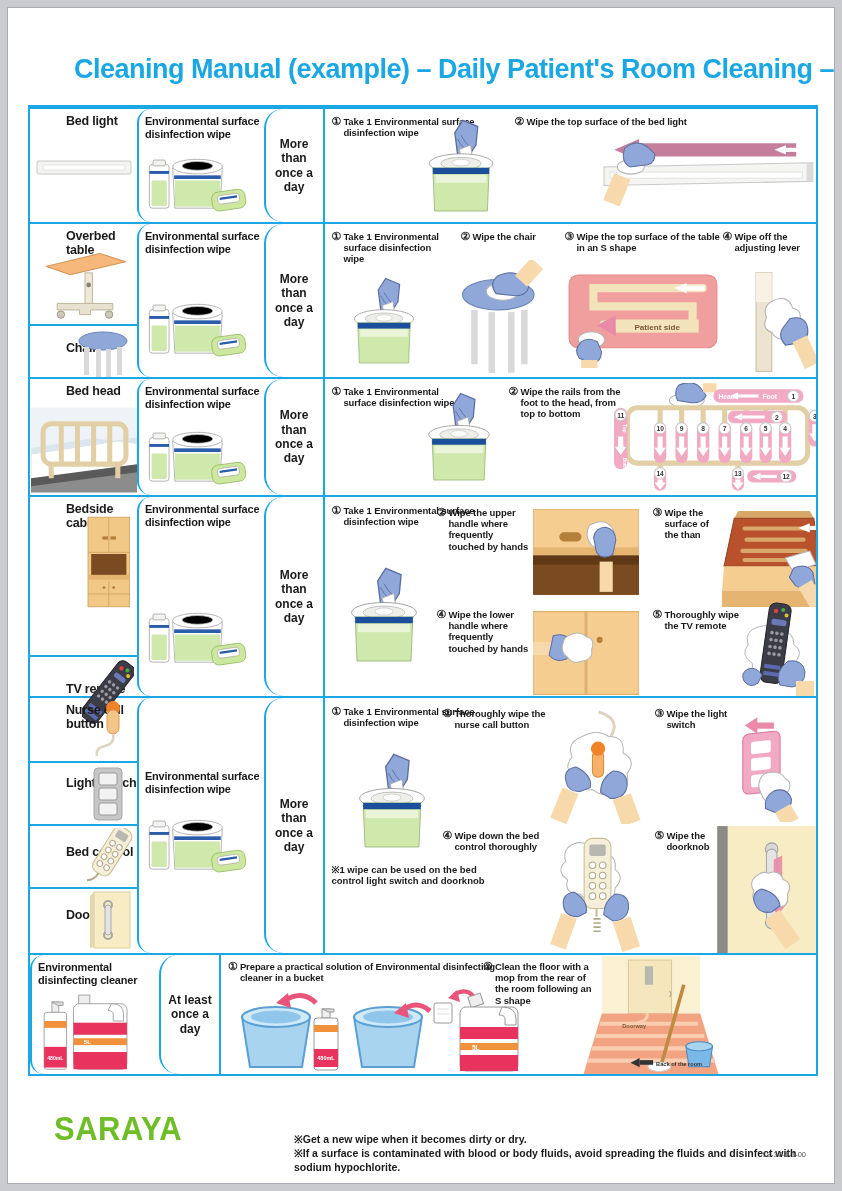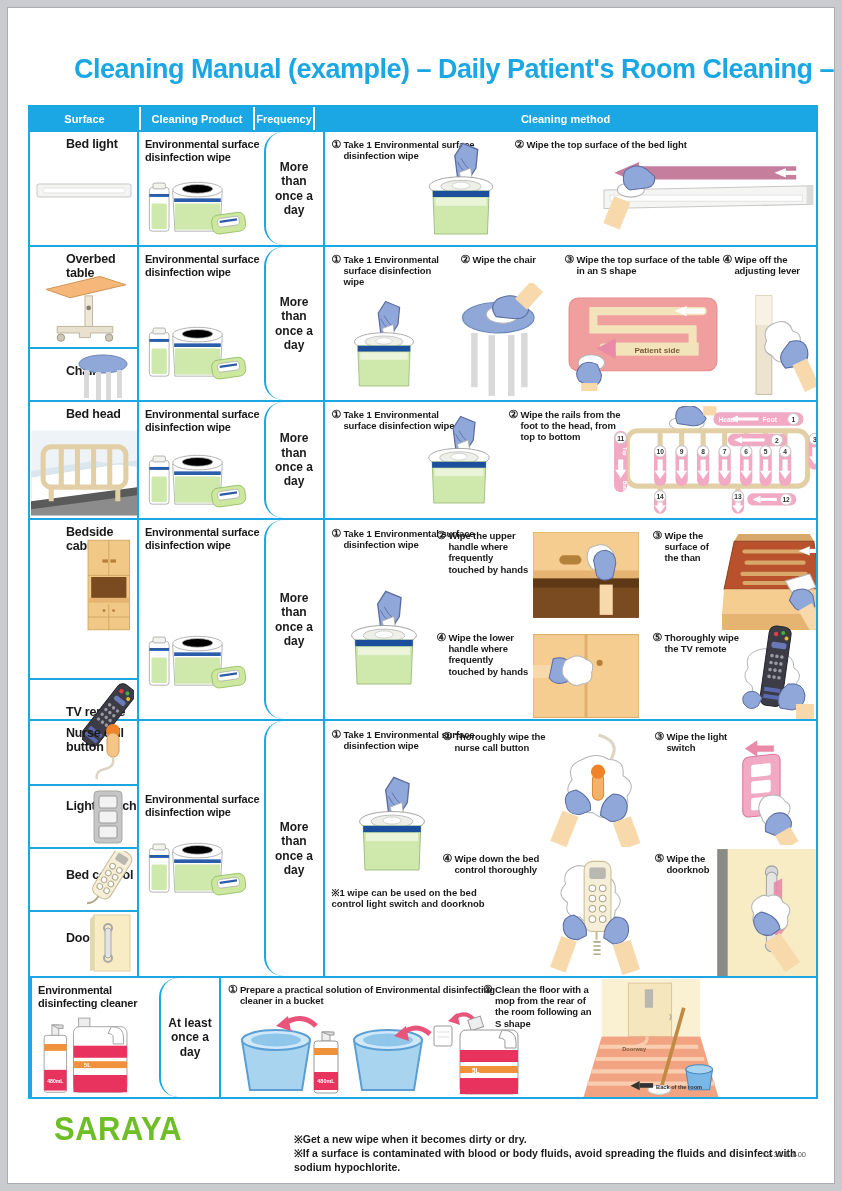--- a/index.html
+++ b/index.html
@@ -19,21 +19,21 @@
   .title{position:absolute;left:0;top:46px;width:100%;text-align:right;color:var(--accent);
          font-size:27px;font-weight:bold;letter-spacing:-0.5px;}
   .table{position:absolute;left:20px;top:97px;width:790px;border:2px solid var(--accent);background:#fff;}
   .thead{display:flex;background:var(--accent);color:#fff;height:23px;}
   .thead .hc{display:flex;align-items:center;justify-content:center;font-size:11px;font-weight:bold;}
   .thead .hc + .hc{border-left:2px solid #fff;}
   .hw1{width:109px}.hw2{width:114px}.hw3{width:60px}.hw4{width:503px}
   .row{display:flex;border-top:2px solid var(--accent);}
   .c{position:relative;}
   .surf{width:109px;display:flex;flex-direction:column;}
-  .prod{width:129px;border-left:2px solid var(--accent);}
+  .prod{width:129px;border-left:2px solid var(--accent);border-radius:14px;}
   .freq{width:60px;border-left:2px solid var(--accent);display:flex;align-items:center;justify-content:center;
         text-align:center;font-weight:bold;font-size:12px;line-height:1.2;padding:2px;border-radius:19px;}
   .method{width:503px;border-left:2px solid var(--accent);position:relative;overflow:hidden;}
   .subcell{position:relative;}
   .subcell + .subcell{border-top:2px solid var(--accent);}
   .slabel{position:absolute;left:6px;top:6px;font-weight:bold;font-size:12.5px;line-height:1.1;letter-spacing:-0.2px;margin-left:30px;}
   .plabel{position:absolute;left:6px;top:6px;font-weight:bold;font-size:11px;line-height:1.15;letter-spacing:-0.2px;}
   .abs{position:absolute;}
   .step{position:absolute;display:flex;gap:2px;align-items:flex-start;}
   .step .num{font-size:11px;font-weight:bold;line-height:1;flex:none;}
@@ -48,26 +48,20 @@
 </style>
 </head>
 <body>
 
 <div class="page">
 
   <div class="title">Cleaning Manual (example) – Daily Patient's Room Cleaning –</div>
 
   <div class="table">
 
-    <div class="thead">
-      <div class="hc hw1">Surface</div>
-      <div class="hc hw2">Cleaning Product</div>
-      <div class="hc hw3">Frequency</div>
-      <div class="hc hw4">Cleaning method</div>
-    </div>
 
     <div class="row" style="height:115px">
       <div class="c surf">
         <div class="subcell" style="flex:1">
           <div class="slabel">Bed light</div>
           <svg class="abs" style="left:5px;top:48px" width="98" height="22" viewBox="0 0 98 22">
             <rect x="2" y="4" width="94" height="13" rx="2" fill="#f4f4f2" stroke="#c8c8c8"></rect>
             <rect x="8" y="8" width="82" height="5" rx="2" fill="#fff" stroke="#e2e2e2"></rect>
           </svg>
         </div>

